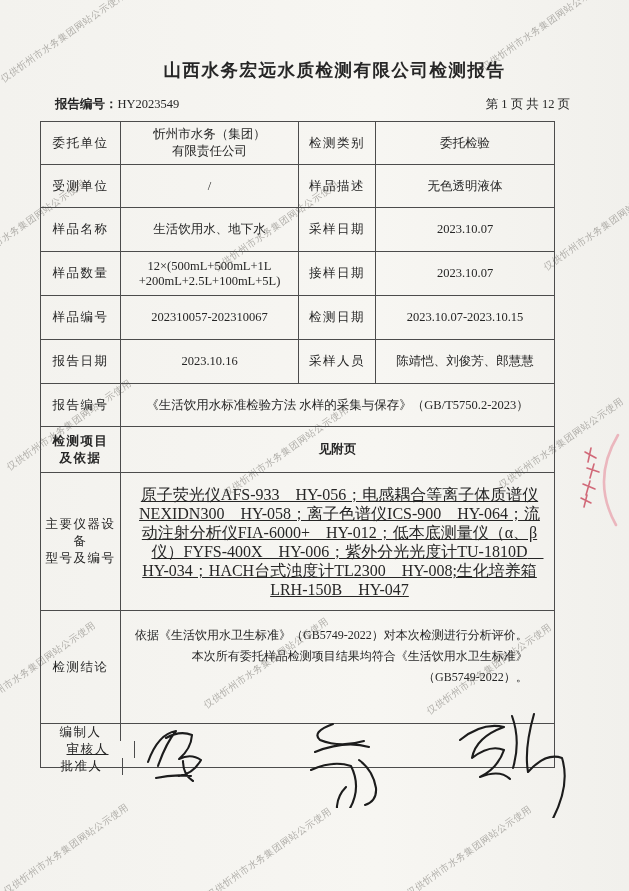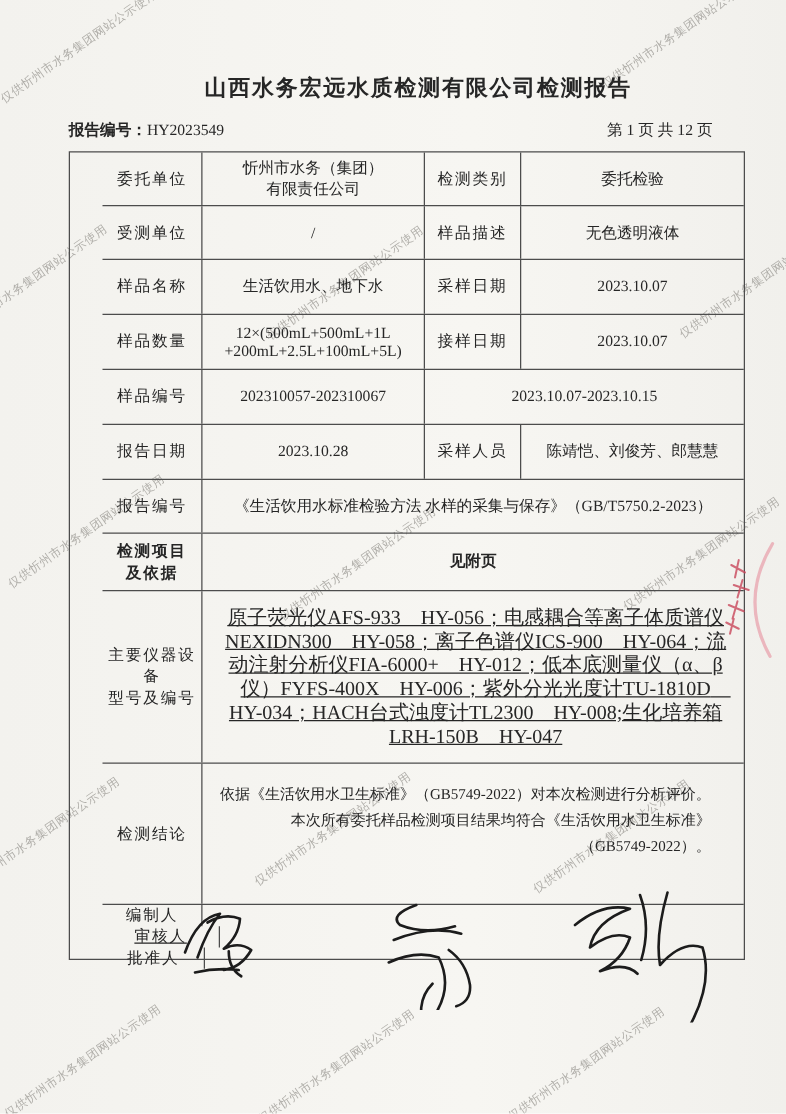--- a/index.html
+++ b/index.html
@@ -27,24 +27,23 @@
     position:absolute;left:0;top:58px;width:100%;
     text-align:center;font-size:17.5px;font-weight:700;letter-spacing:1.5px;margin-left:20px;
   }
   .meta{
     position:absolute;left:55px;top:96px;width:515px;
     font-size:12.5px;display:flex;justify-content:space-between;
   }
   .meta .label{font-weight:700;}
   
   .tbl{
-    position:absolute;left:55px;top:121px;width:513px;
+    position:absolute;left:40px;top:121px;width:513px;
     border:1px solid #4c4c4c;
     font-size:12.5px;
-    padding-left:26px;
   }
   .tr{display:flex;border-bottom:1px solid #4c4c4c;}
   .tr:last-child{border-bottom:none;}
   .td{
     border-right:1px solid #4c4c4c;
     display:flex;align-items:center;justify-content:center;
     text-align:center;box-sizing:border-box;
   }
   .td:last-child{border-right:none;}
   .c1{width:80px;flex:none;}
@@ -137,26 +136,27 @@
       <div class="td c1 lab">样品数量</div>
       <div class="td c2 pre">12×(500mL+500mL+1L
 +200mL+2.5L+100mL+5L)</div>
       <div class="td c3 lab">接样日期</div>
       <div class="td c4">2023.10.07</div>
     </div>
 
     <div class="tr r44">
       <div class="td c1 lab">样品编号</div>
       <div class="td c2">202310057-202310067</div>
+      <div class="td c3 lab">检测日期</div>
       <div class="td c4">2023.10.07-2023.10.15</div>
     </div>
 
     <div class="tr r44">
       <div class="td c1 lab">报告日期</div>
-      <div class="td c2">2023.10.28</div>
+      <div class="td c2">2023.10.16</div>
       <div class="td c3 lab">采样人员</div>
       <div class="td c4">陈靖恺、刘俊芳、郎慧慧</div>
     </div>
 
     <div class="tr r43">
       <div class="td c1 lab">报告编号</div>
       <div class="td cspan">《生活饮用水标准检验方法 水样的采集与保存》（GB/T5750.2-2023）</div>
     </div>
 
     <div class="tr r46">

